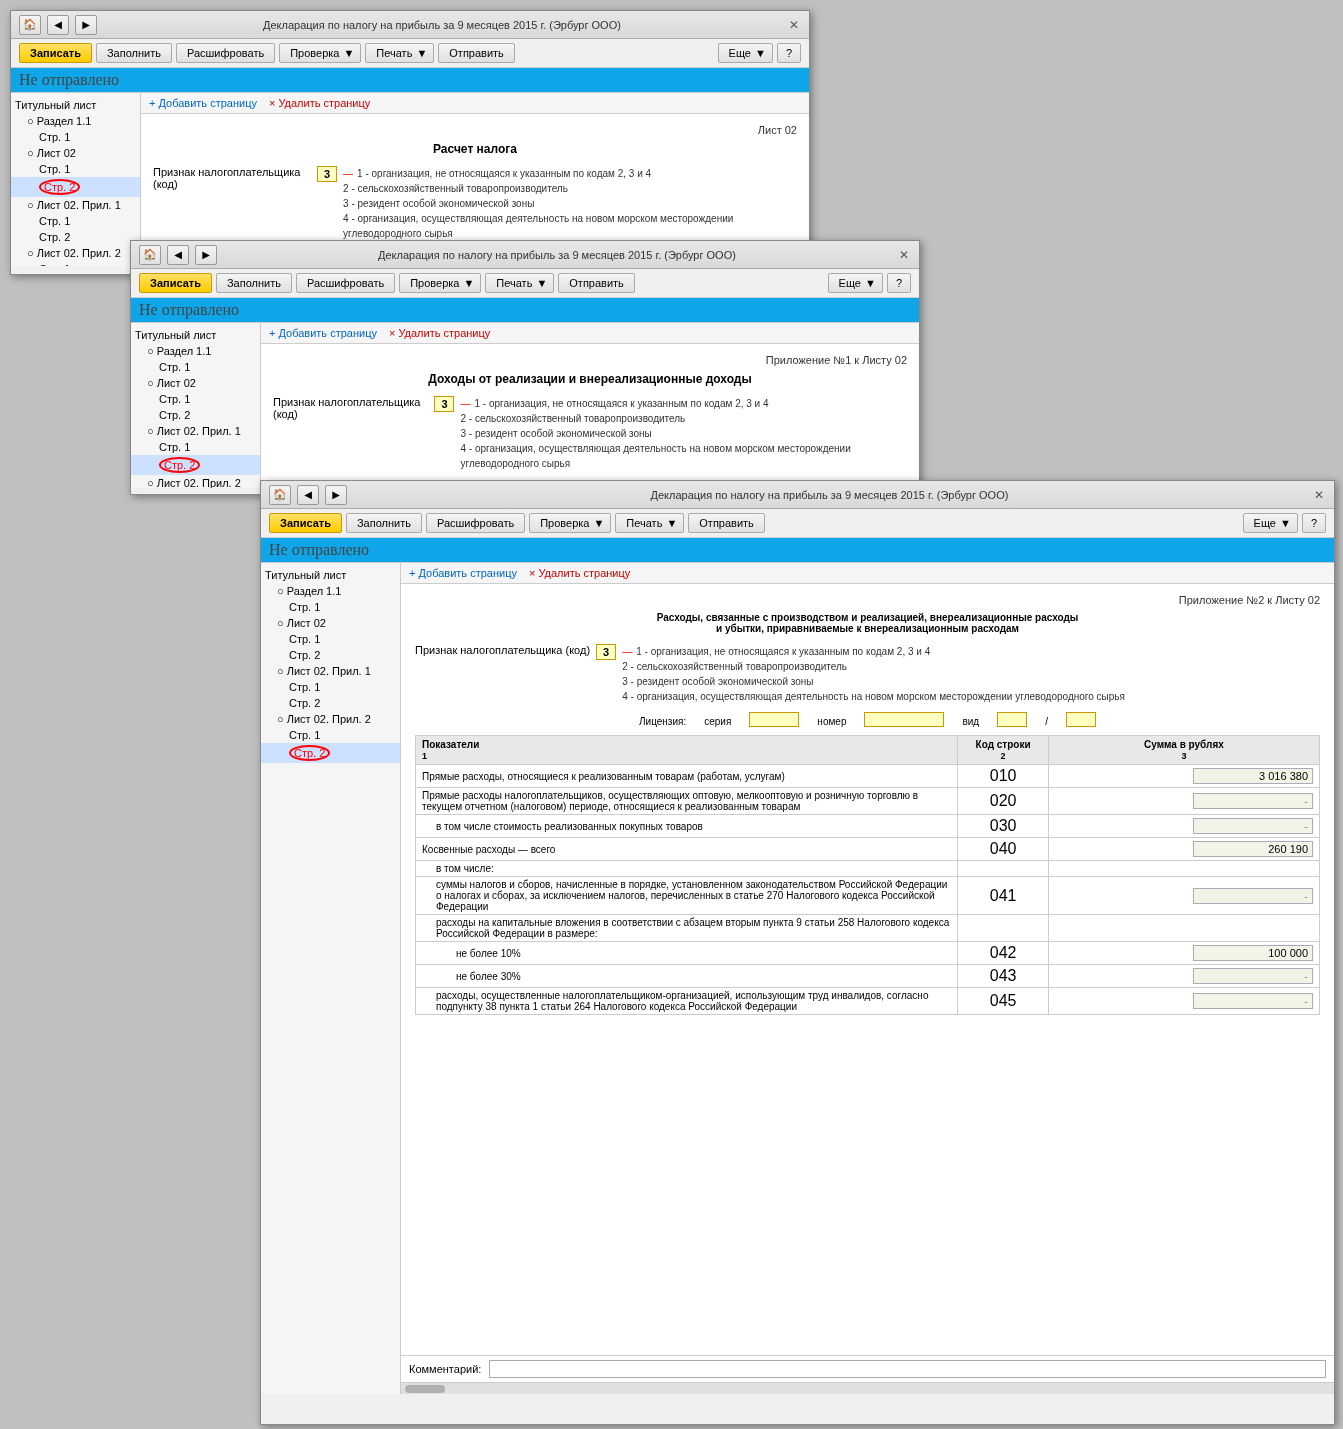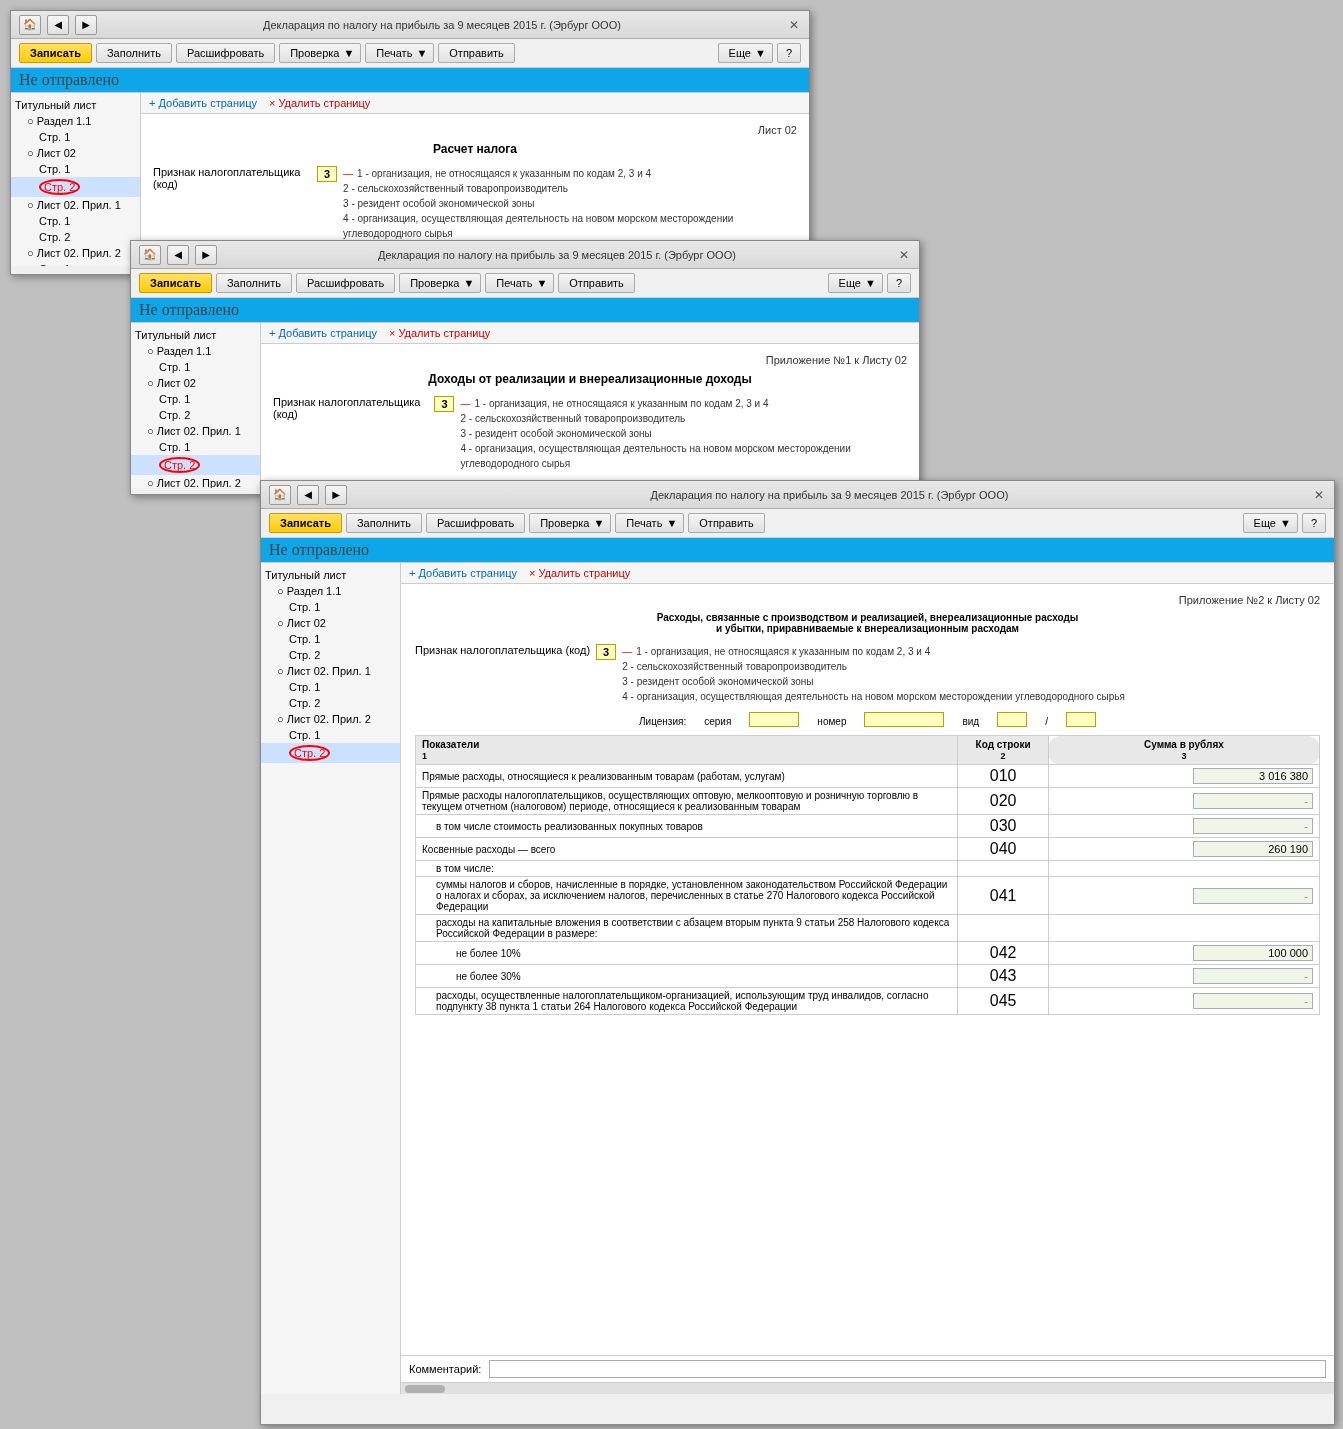--- a/index.html
+++ b/index.html
@@ -455,21 +455,21 @@
           <input class="license-input license-input-xs" type="text" value="" style="">
           <span>/</span>
           <input class="license-input license-input-xs" type="text" value="" style="">
         </div>
 
         <table class="data-table">
           <thead>
             <tr>
               <th style="width:60%;text-align:left;">Показатели<br><span style="font-size:9px;">1</span></th>
               <th style="width:10%;">Код строки<br><span style="font-size:9px;">2</span></th>
-              <th style="width:30%;border-radius:13px;">Сумма в рублях<br><span style="font-size:9px;">3</span></th>
+              <th style="width:30%;">Сумма в рублях<br><span style="font-size:9px;">3</span></th>
             </tr>
           </thead>
           <tbody>
 
             <tr>
               <td>Прямые расходы, относящиеся к реализованным товарам (работам, услугам)</td>
               <td class="row-code">010</td>
               <td style="text-align:right;"><input class="input-field" type="text" value="3 016 380" style="width: 120px;"></td>
             </tr>
 

